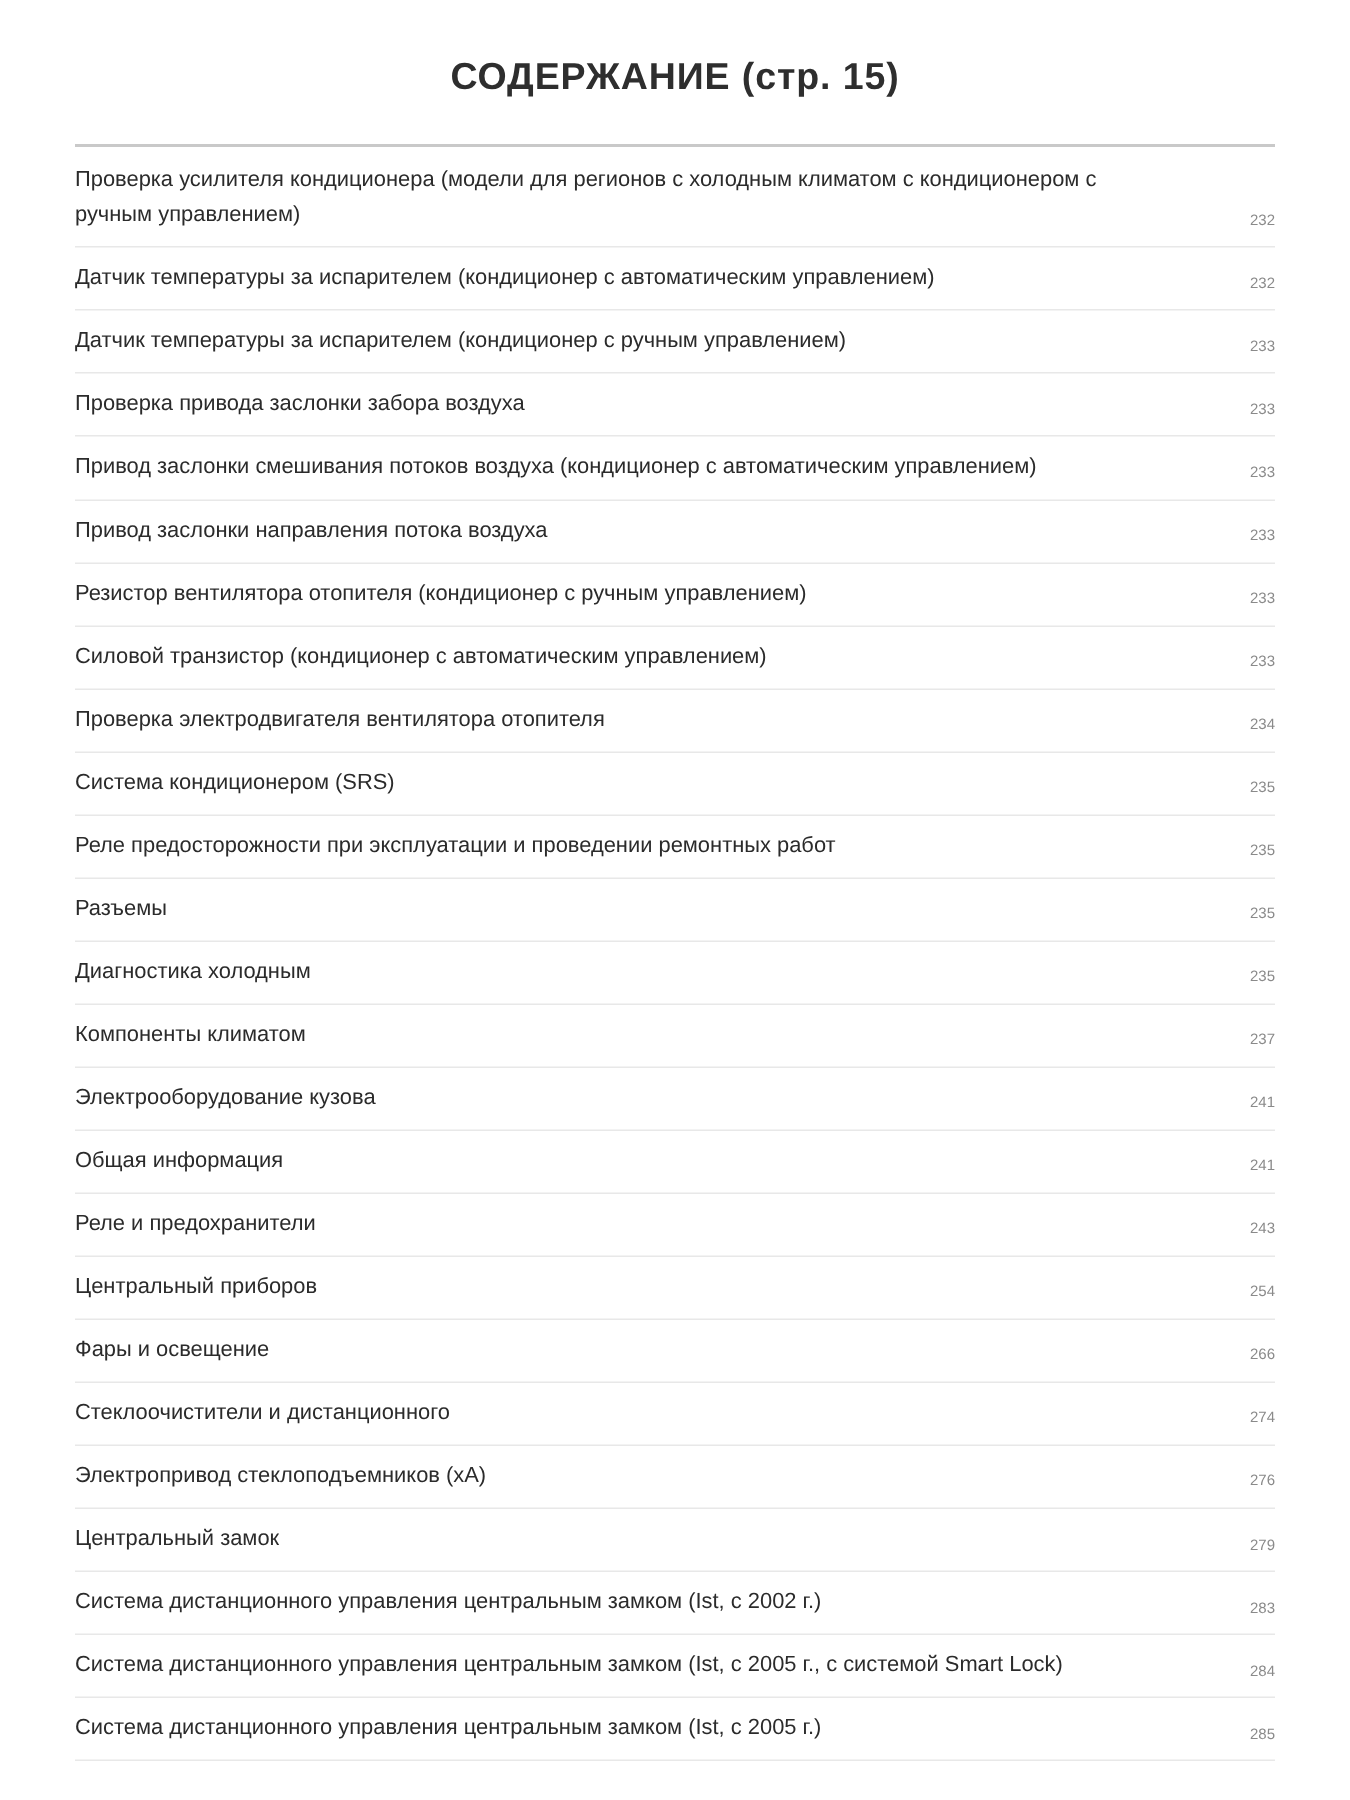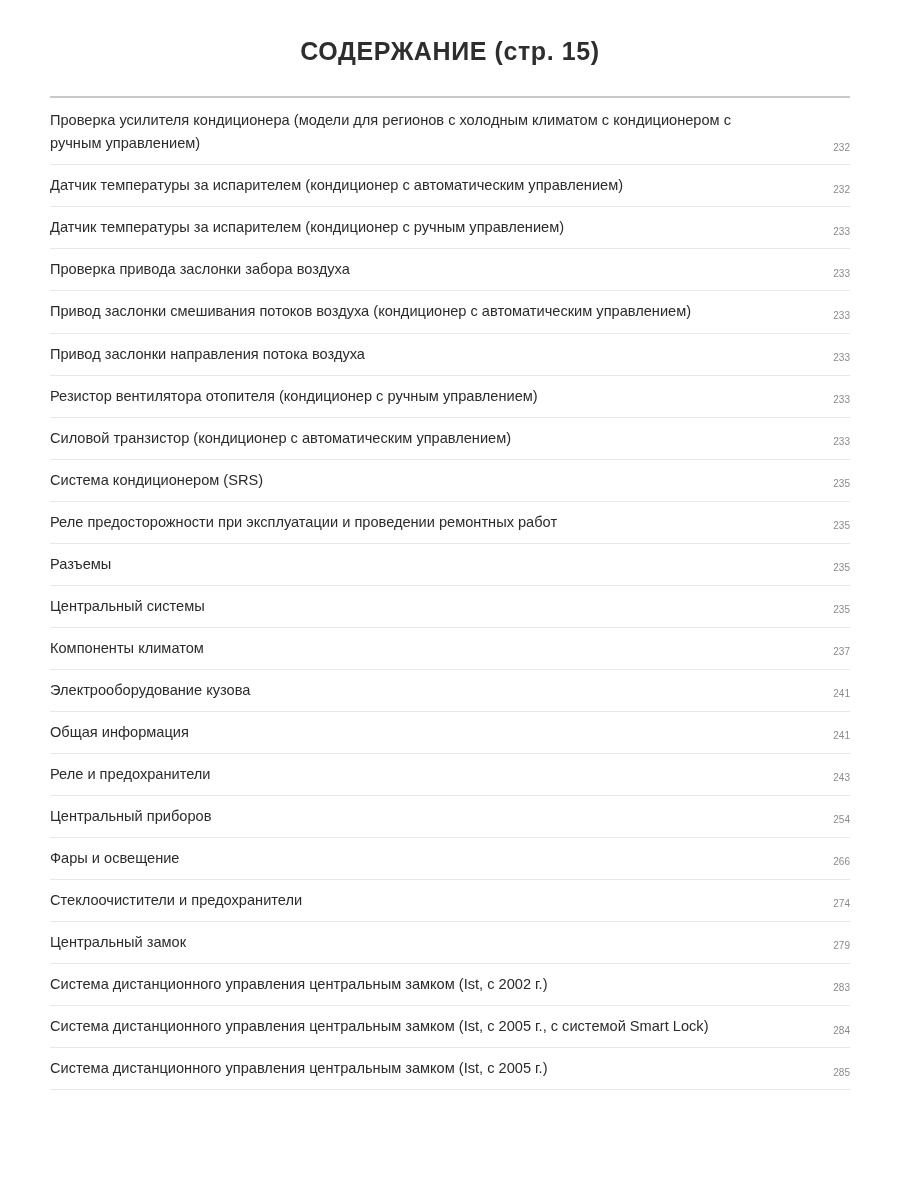--- a/index.html
+++ b/index.html
@@ -125,33 +125,37 @@
         </li>
         <li class="toc-entry">
           <span class="entry-title">Резистор вентилятора отопителя (кондиционер с ручным управлением)</span>
           <span class="entry-page">233</span>
         </li>
         <li class="toc-entry">
           <span class="entry-title">Силовой транзистор (кондиционер с автоматическим управлением)</span>
           <span class="entry-page">233</span>
         </li>
         <li class="toc-entry">
+          <span class="entry-title">Проверка электродвигателя вентилятора отопителя</span>
+          <span class="entry-page">234</span>
+        </li>
+        <li class="toc-entry">
           <span class="entry-title">Система кондиционером (SRS)</span>
           <span class="entry-page">235</span>
         </li>
         <li class="toc-entry">
           <span class="entry-title">Реле предосторожности при эксплуатации и проведении ремонтных работ</span>
           <span class="entry-page">235</span>
         </li>
         <li class="toc-entry">
           <span class="entry-title">Разъемы</span>
           <span class="entry-page">235</span>
         </li>
         <li class="toc-entry">
-          <span class="entry-title">Центральный системы</span>
+          <span class="entry-title">Диагностика холодным</span>
           <span class="entry-page">235</span>
         </li>
         <li class="toc-entry">
           <span class="entry-title">Компоненты климатом</span>
           <span class="entry-page">237</span>
         </li>
         <li class="toc-entry">
           <span class="entry-title">Электрооборудование кузова</span>
           <span class="entry-page">241</span>
         </li>
@@ -165,22 +169,26 @@
         </li>
         <li class="toc-entry">
           <span class="entry-title">Центральный приборов</span>
           <span class="entry-page">254</span>
         </li>
         <li class="toc-entry">
           <span class="entry-title">Фары и освещение</span>
           <span class="entry-page">266</span>
         </li>
         <li class="toc-entry">
-          <span class="entry-title">Стеклоочистители и предохранители</span>
+          <span class="entry-title">Стеклоочистители и дистанционного</span>
           <span class="entry-page">274</span>
+        </li>
+        <li class="toc-entry">
+          <span class="entry-title">Электропривод стеклоподъемников (xA)</span>
+          <span class="entry-page">276</span>
         </li>
         <li class="toc-entry">
           <span class="entry-title">Центральный замок</span>
           <span class="entry-page">279</span>
         </li>
         <li class="toc-entry">
           <span class="entry-title">Система дистанционного управления центральным замком (Ist, с 2002 г.)</span>
           <span class="entry-page">283</span>
         </li>
         <li class="toc-entry">

